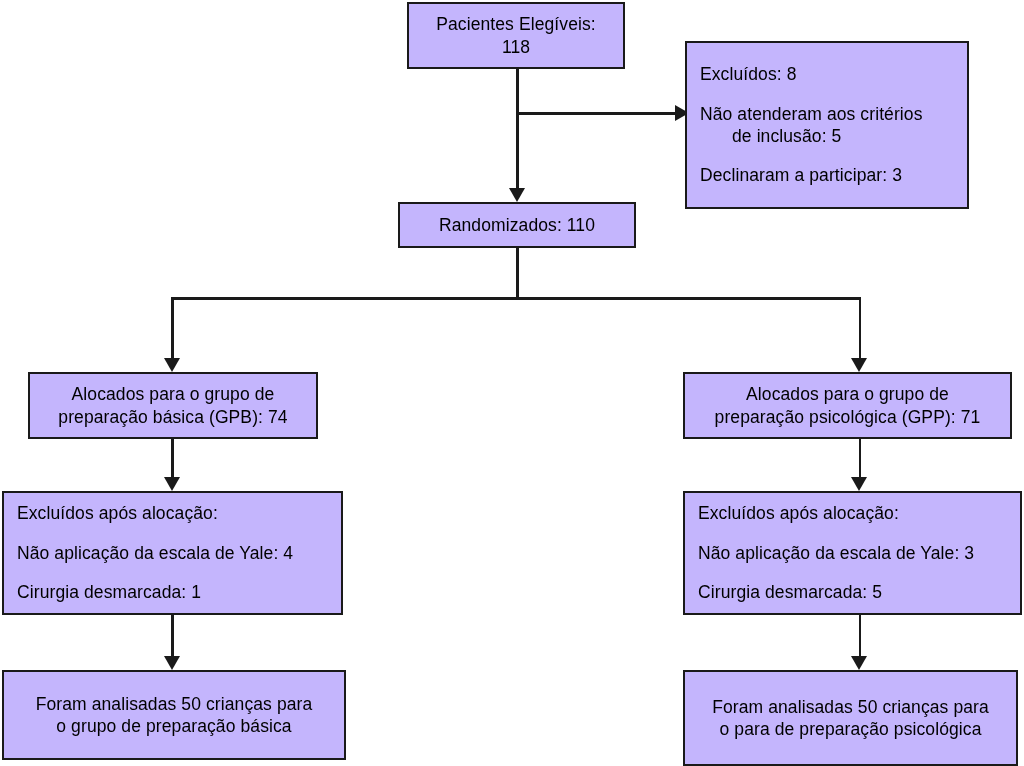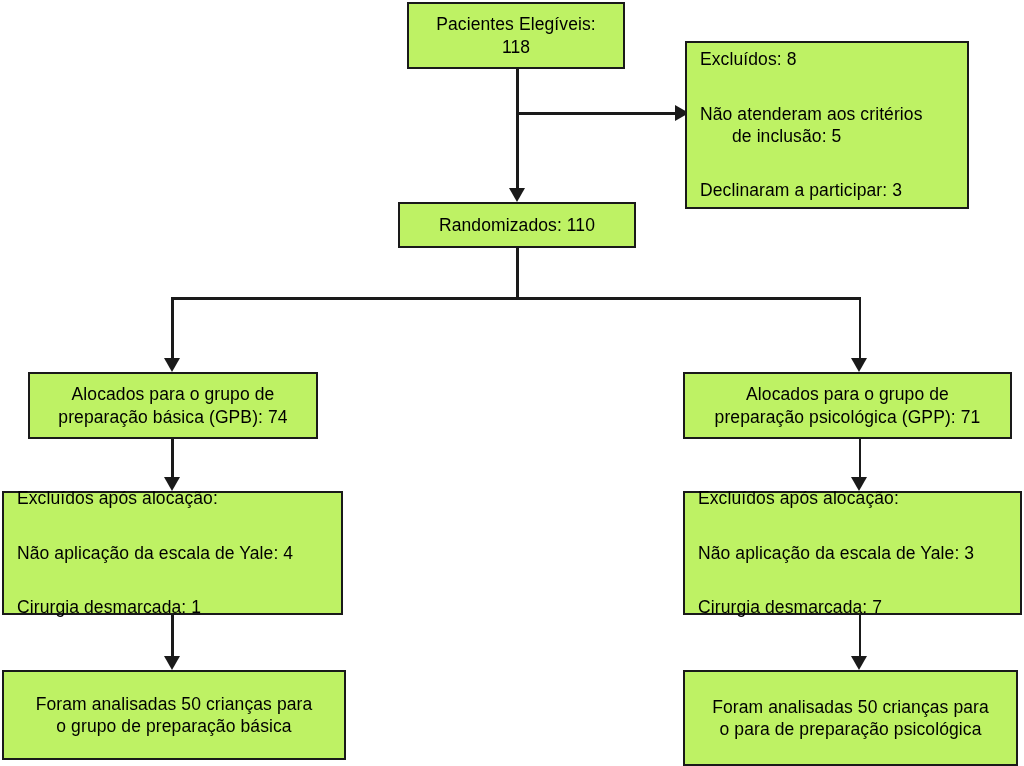--- a/index.html
+++ b/index.html
@@ -14,21 +14,21 @@
     height: 766px;
     background: #ffffff;
     font-family: "Liberation Sans", sans-serif;
     color: #000000;
     overflow: hidden;
   }
   .node {
     position: absolute;
     box-sizing: border-box;
     border: 2.5px solid #1a1a1a;
-    background: #bef264;
+    background: #c4b5fd;
     display: flex;
     flex-direction: column;
     justify-content: center;
     z-index: 3;
   }
   .node.center {
     align-items: center;
     text-align: center;
   }
   .node.left {
@@ -38,21 +38,21 @@
   .node .line {
     font-size: 17.5px;
     line-height: 1.28;
     white-space: nowrap;
     letter-spacing: 0.1px;
   }
   .node.left .line {
     padding: 0 0 0 13px;
   }
   .node.left .line + .line {
-    margin-top: 32px;
+    margin-top: 17px;
   }
   .node.center .line {
     padding: 0 6px;
   }
 
   
   .vline {
     position: absolute;
     width: 2.5px;
     background: #1a1a1a;
@@ -116,21 +116,21 @@
 
   <div class="node left" style="left:2px; top:491px; width:341px; height:124px;">
     <div class="line">Excluídos após alocação:</div>
     <div class="line">Não aplicação da escala de Yale: 4</div>
     <div class="line">Cirurgia desmarcada: 1</div>
   </div>
 
   <div class="node left" style="left:683px; top:491px; width:339px; height:124px;">
     <div class="line">Excluídos após alocação:</div>
     <div class="line">Não aplicação da escala de Yale: 3</div>
-    <div class="line">Cirurgia desmarcada: 7</div>
+    <div class="line">Cirurgia desmarcada: 5</div>
   </div>
 
   <div class="node center" style="left:2px; top:670px; width:344px; height:90px;">
     <div class="line">Foram analisadas 50 crianças para</div>
     <div class="line">o grupo de preparação básica</div>
   </div>
 
   <div class="node center" style="left:683px; top:670px; width:335px; height:96px;">
     <div class="line">Foram analisadas 50 crianças para</div>
     <div class="line">o para de preparação psicológica</div>

